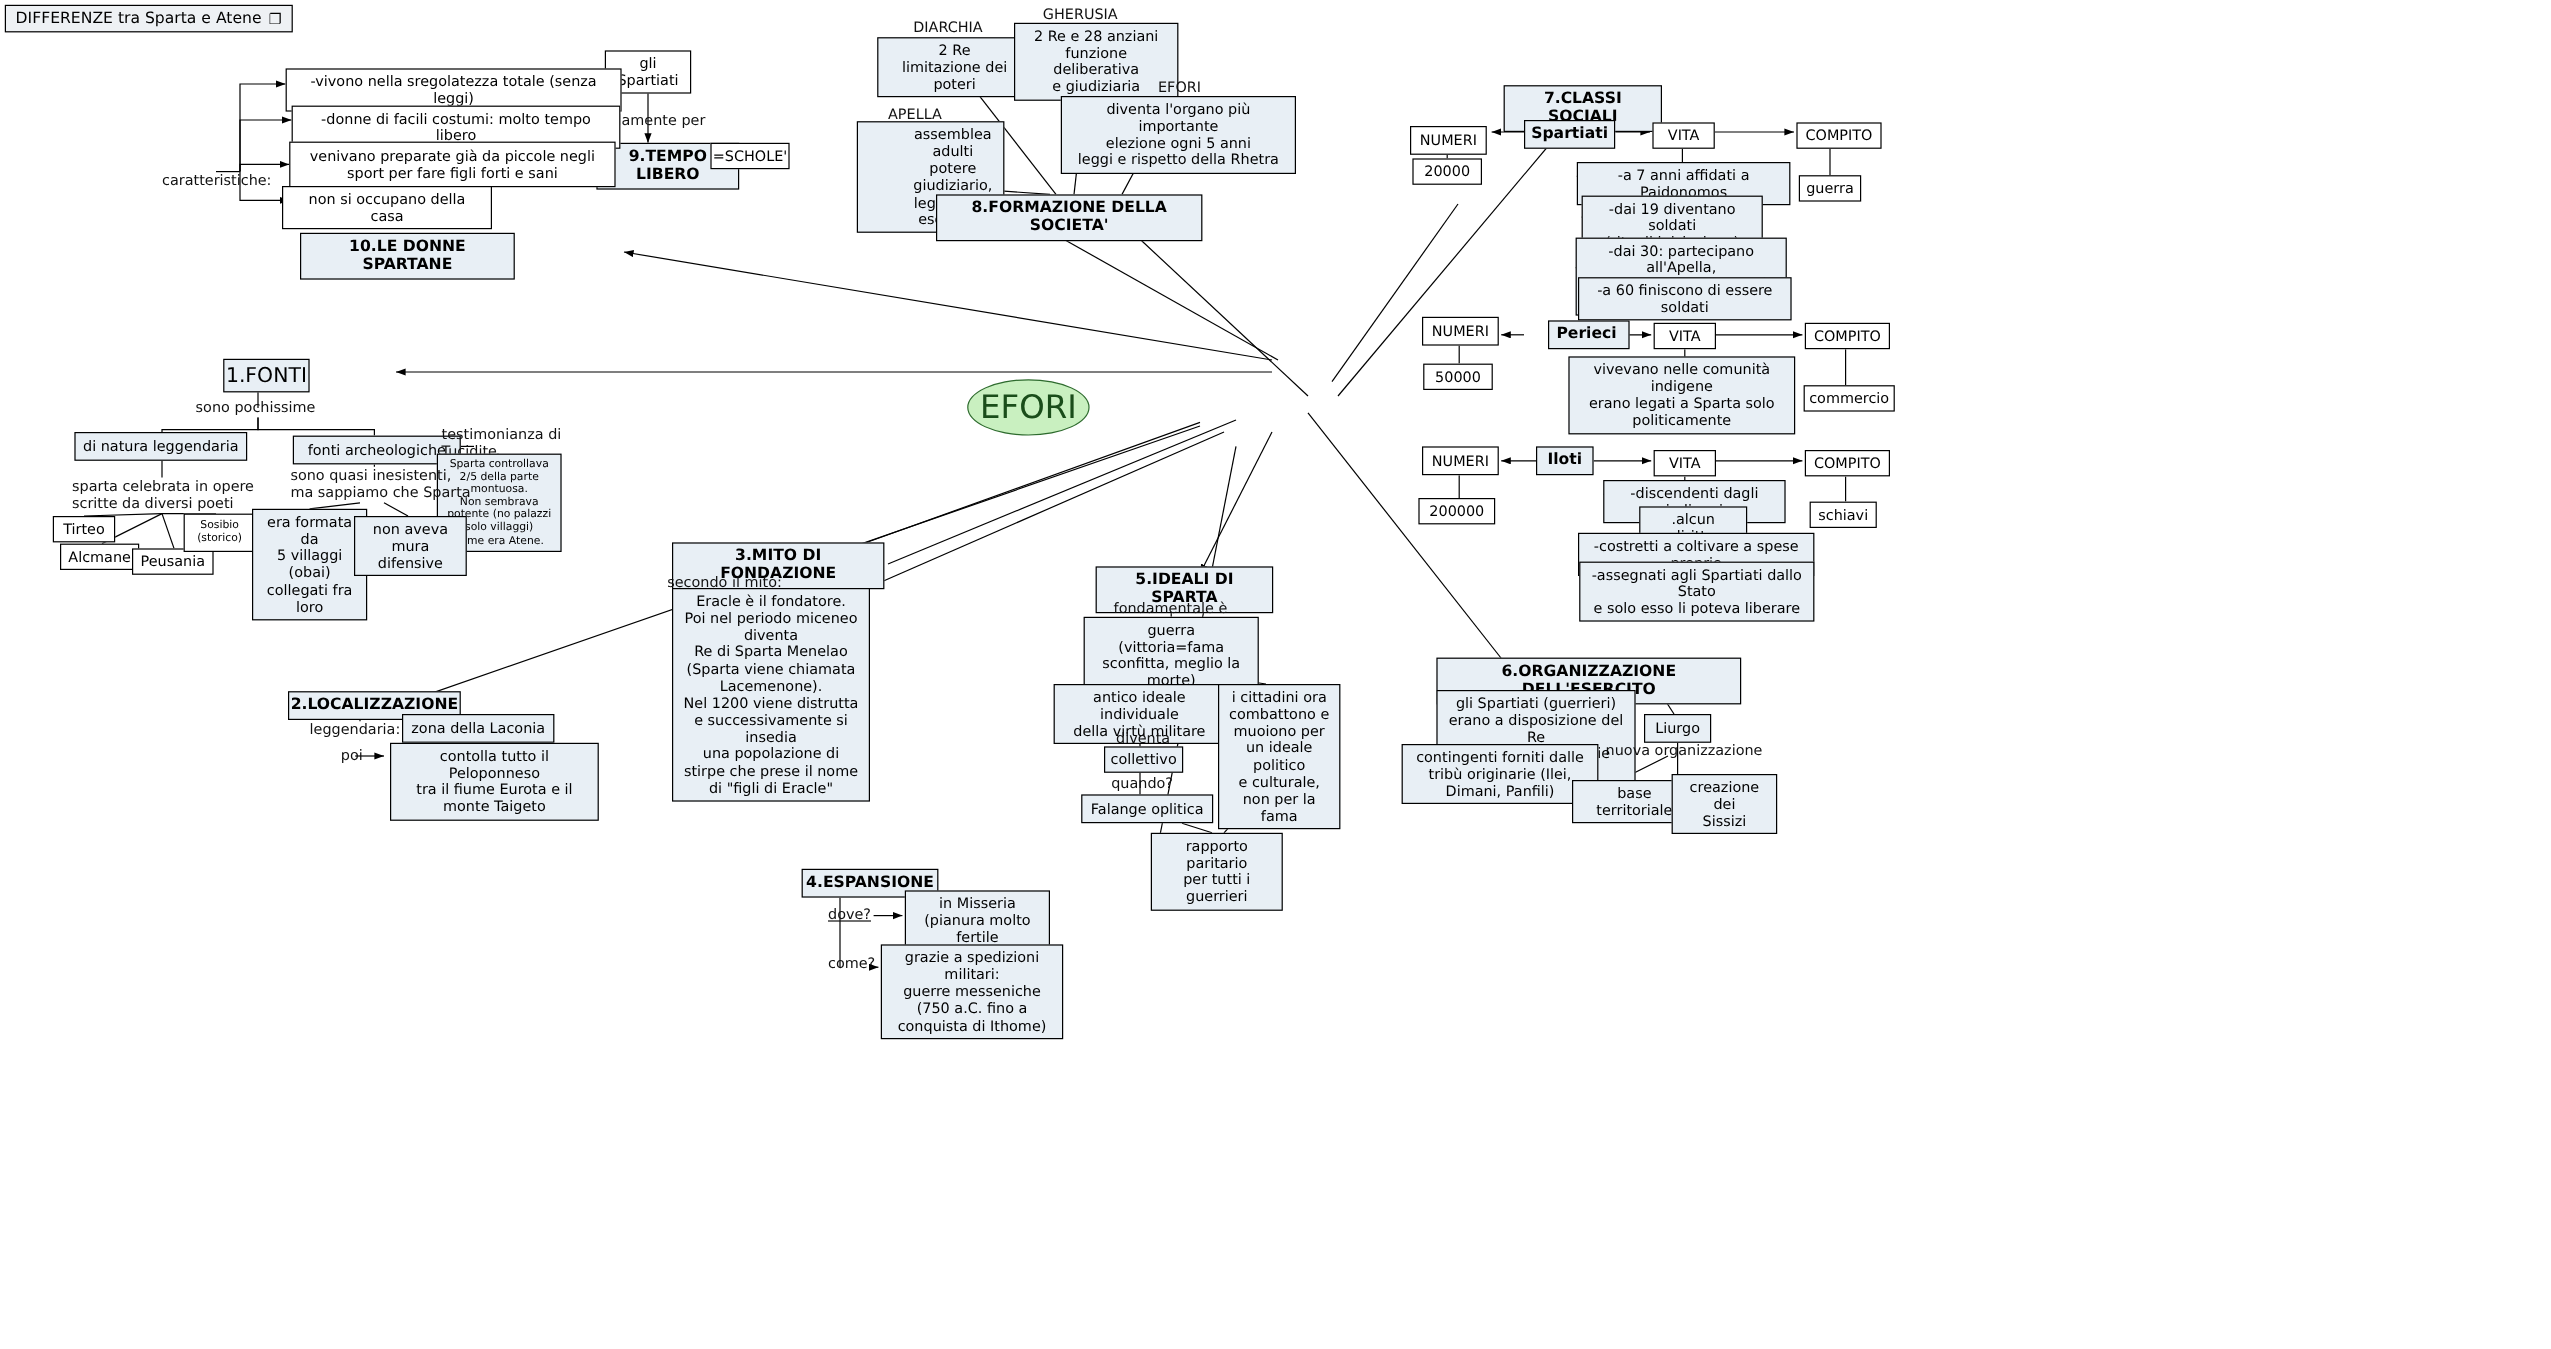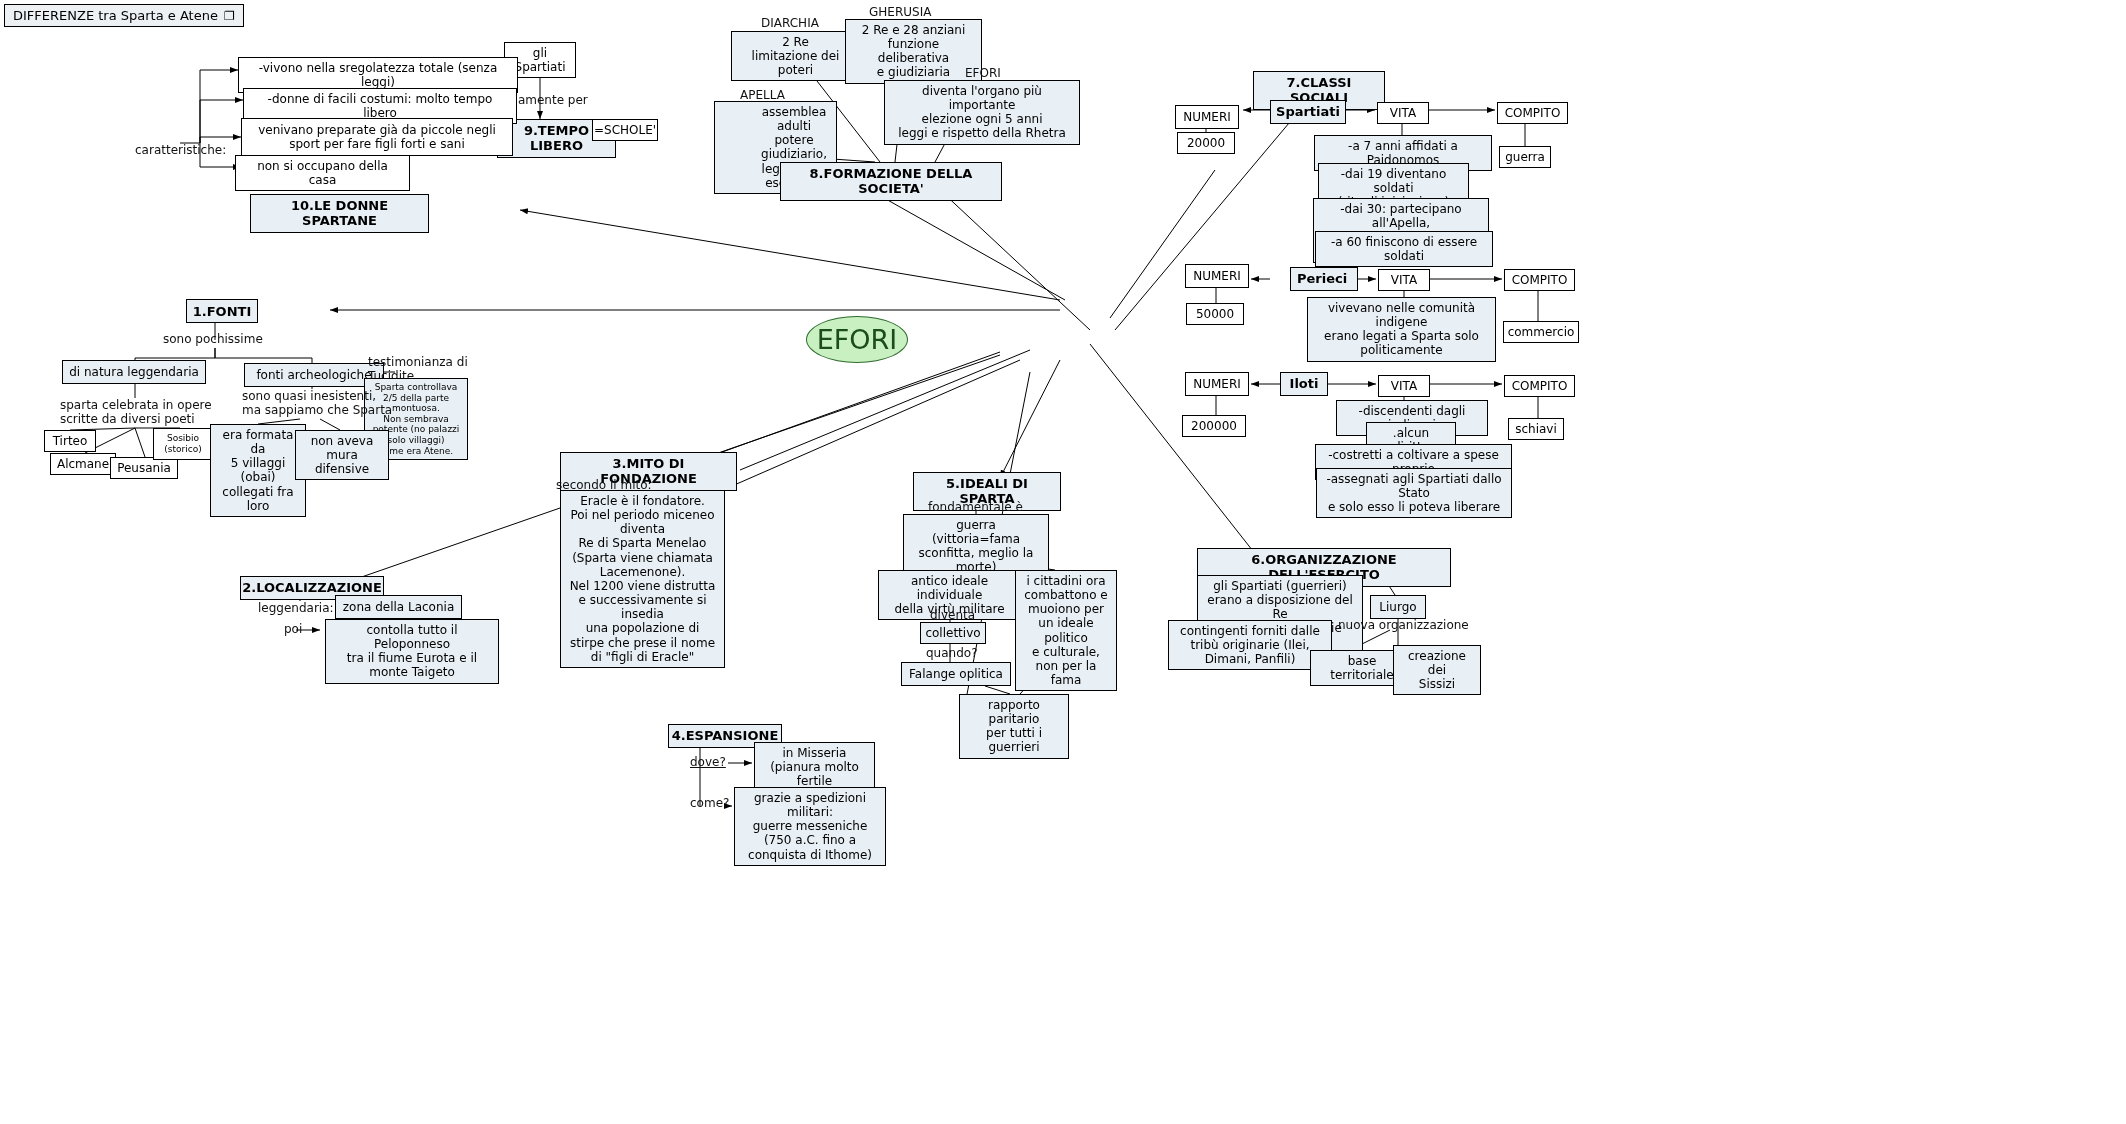--- a/index.html
+++ b/index.html
@@ -269,21 +269,21 @@
       <div class="node blue" style="left: 1366px; top: 422px; width: 90px; min-height: 24px; display: flex; align-items: center; justify-content: center; font-size: 12px;">
         <span style="white-space: pre-line;">.alcun diritto</span>
       </div>
       <div class="node blue" style="left: 1315px; top: 444px; width: 197px; min-height: 24px; display: flex; align-items: center; justify-content: center; font-size: 12px;">
         <span style="white-space: pre-line;">-costretti a coltivare a spese proprie</span>
       </div>
       <div class="node blue" style="left: 1316px; top: 468px; width: 196px; min-height: 36px; display: flex; align-items: center; justify-content: center; font-size: 12px;">
         <span style="white-space: pre-line;">-assegnati agli Spartiati dallo Stato
 e solo esso li poteva liberare</span>
       </div>
-      <div class="node blue" style="left: 186px; top: 299px; width: 72px; min-height: 24px; display: flex; align-items: flex-end; justify-content: center; font-size: 13px; font-weight: bold;">
+      <div class="node blue" style="left: 186px; top: 299px; width: 72px; min-height: 24px; display: flex; align-items: flex-end; justify-content: center; font-size: 17px; font-weight: normal;">
         <span style="white-space: pre-line;">1.FONTI</span>
       </div>
       <div class="lbl" style="left: 163px; top: 332px; font-size: 12px;"><span style="white-space: pre-line;">sono pochissime</span></div>
       <div class="node blue" style="left: 62px; top: 360px; width: 144px; min-height: 24px; display: flex; align-items: center; justify-content: center; font-size: 12px;">
         <span style="white-space: pre-line;">di natura leggendaria</span>
       </div>
       <div class="node blue" style="left: 244px; top: 363px; width: 140px; min-height: 24px; display: flex; align-items: center; justify-content: center; font-size: 12px;">
         <span style="white-space: pre-line;">fonti archeologiche</span>
       </div>
       <div class="lbl" style="left: 368px; top: 355px; font-size: 12px;"><span style="white-space: pre-line;">testimonianza di

